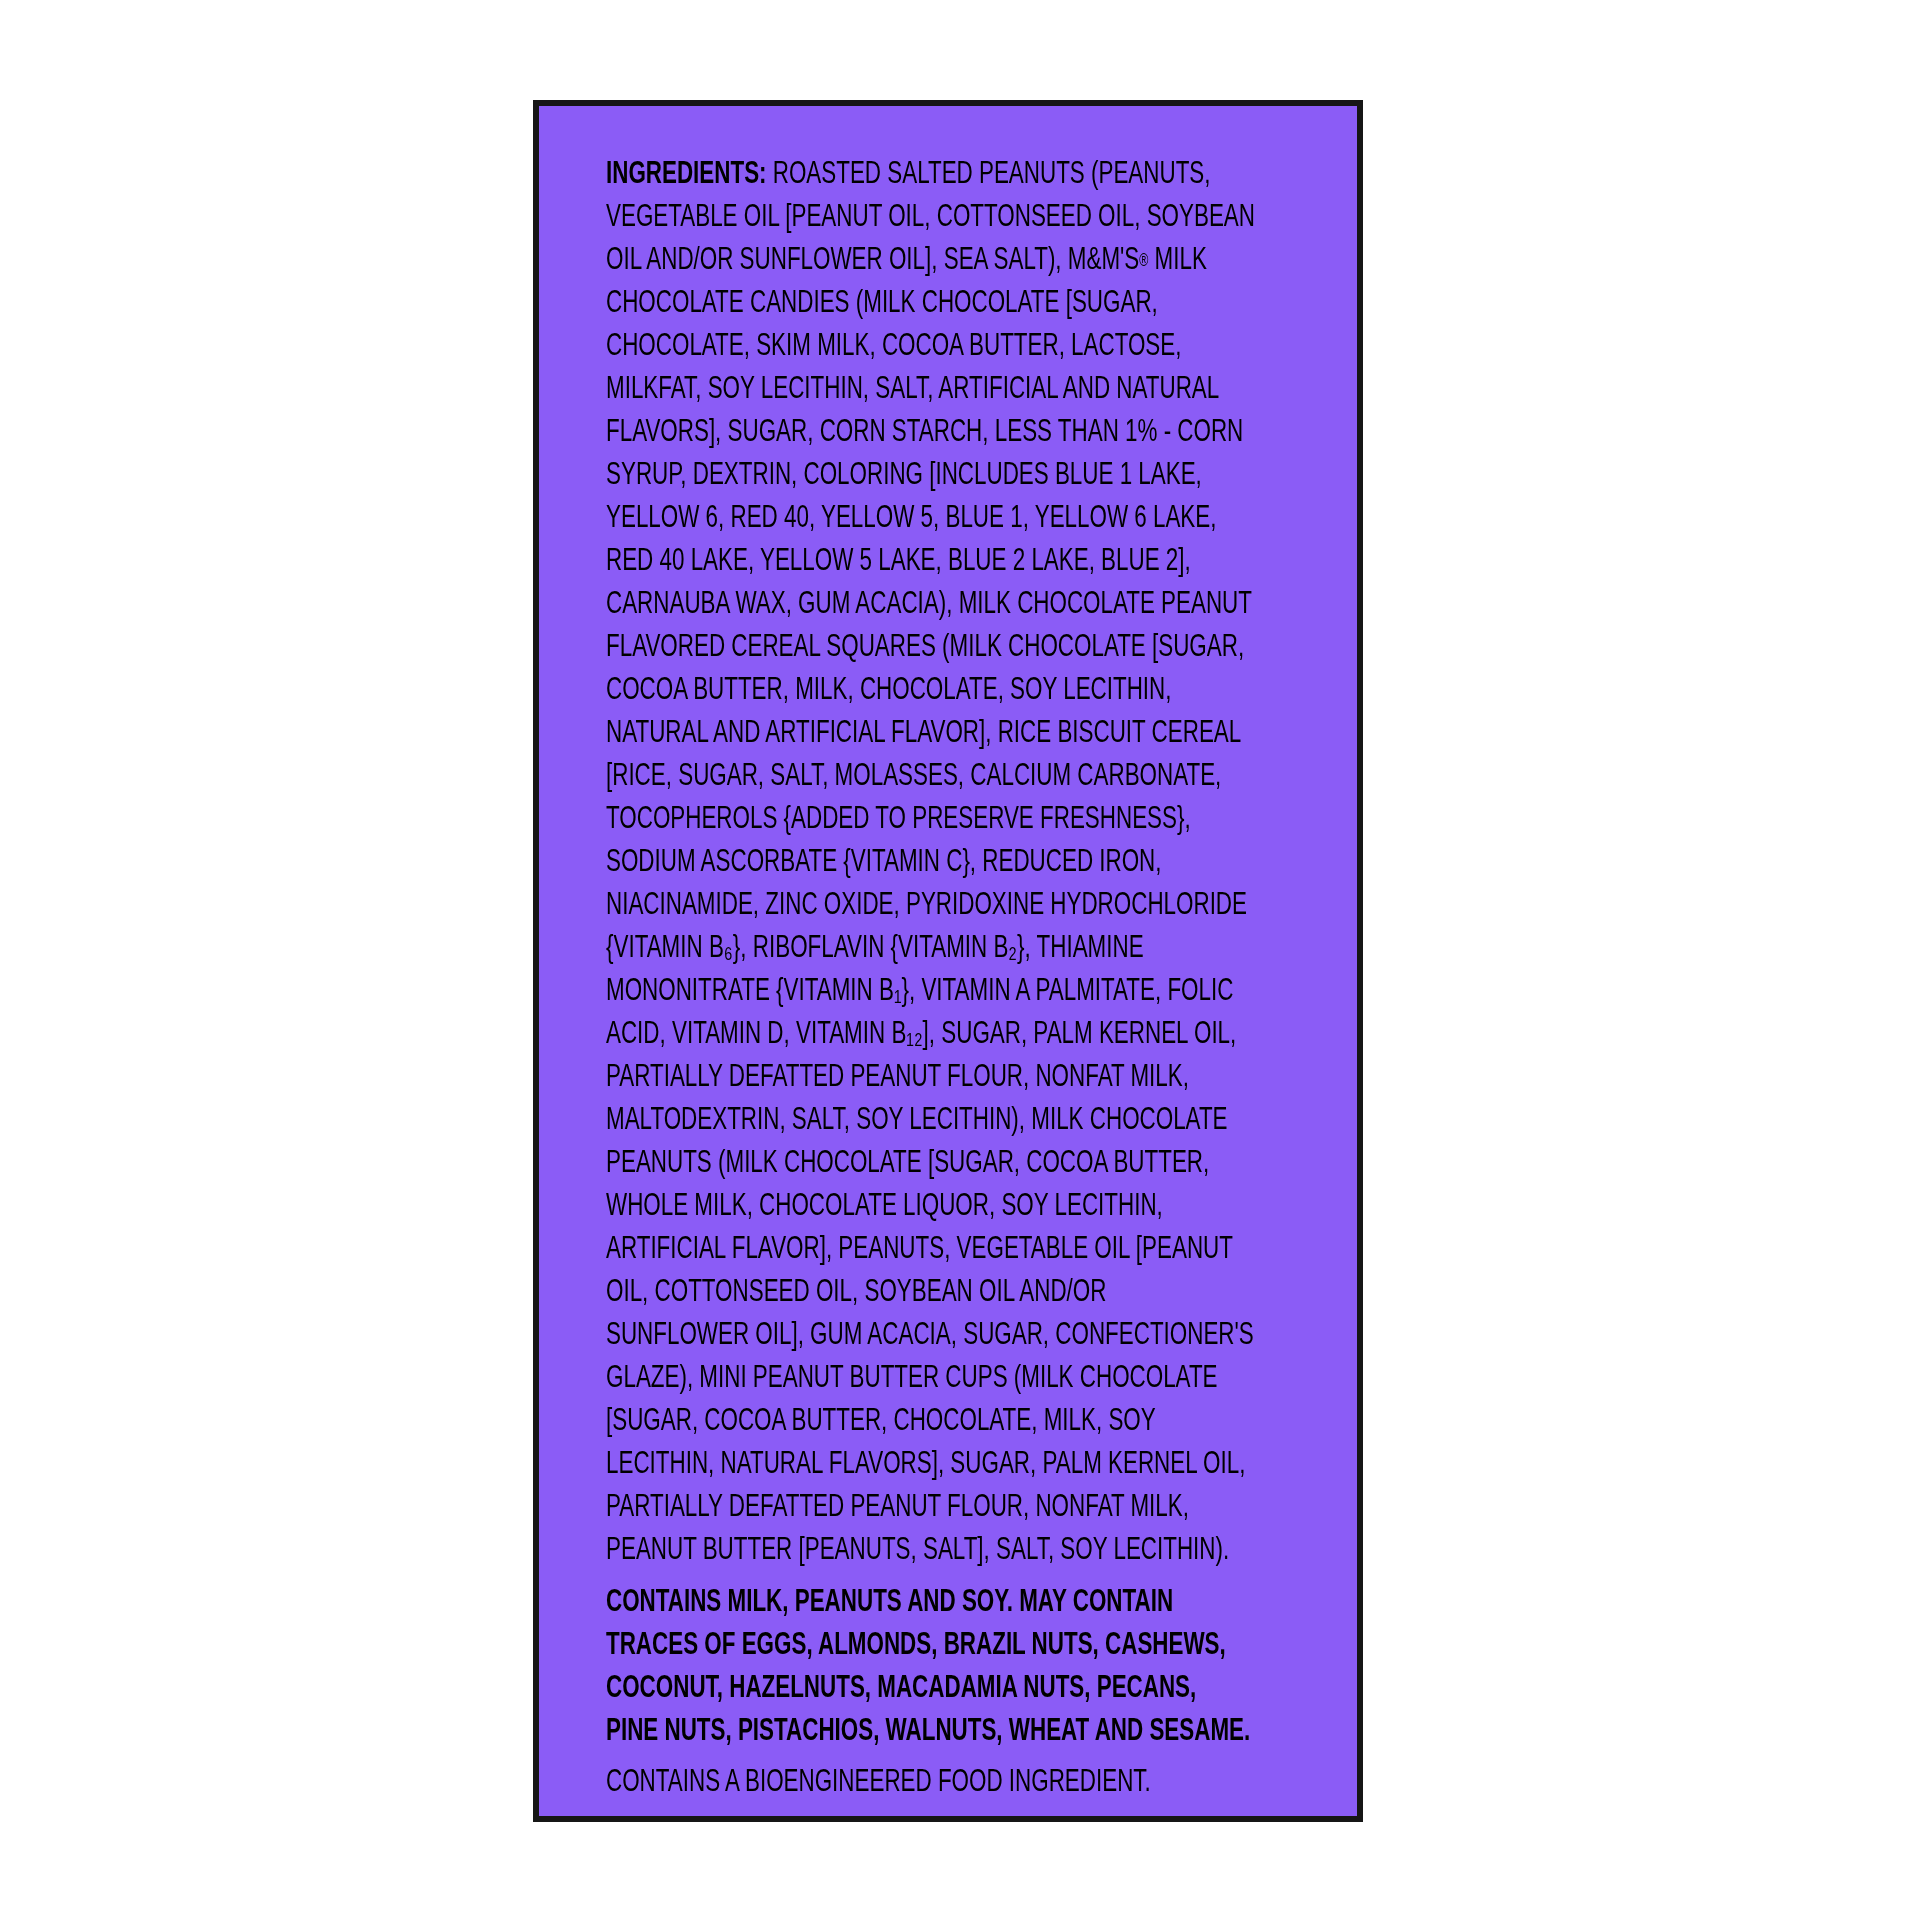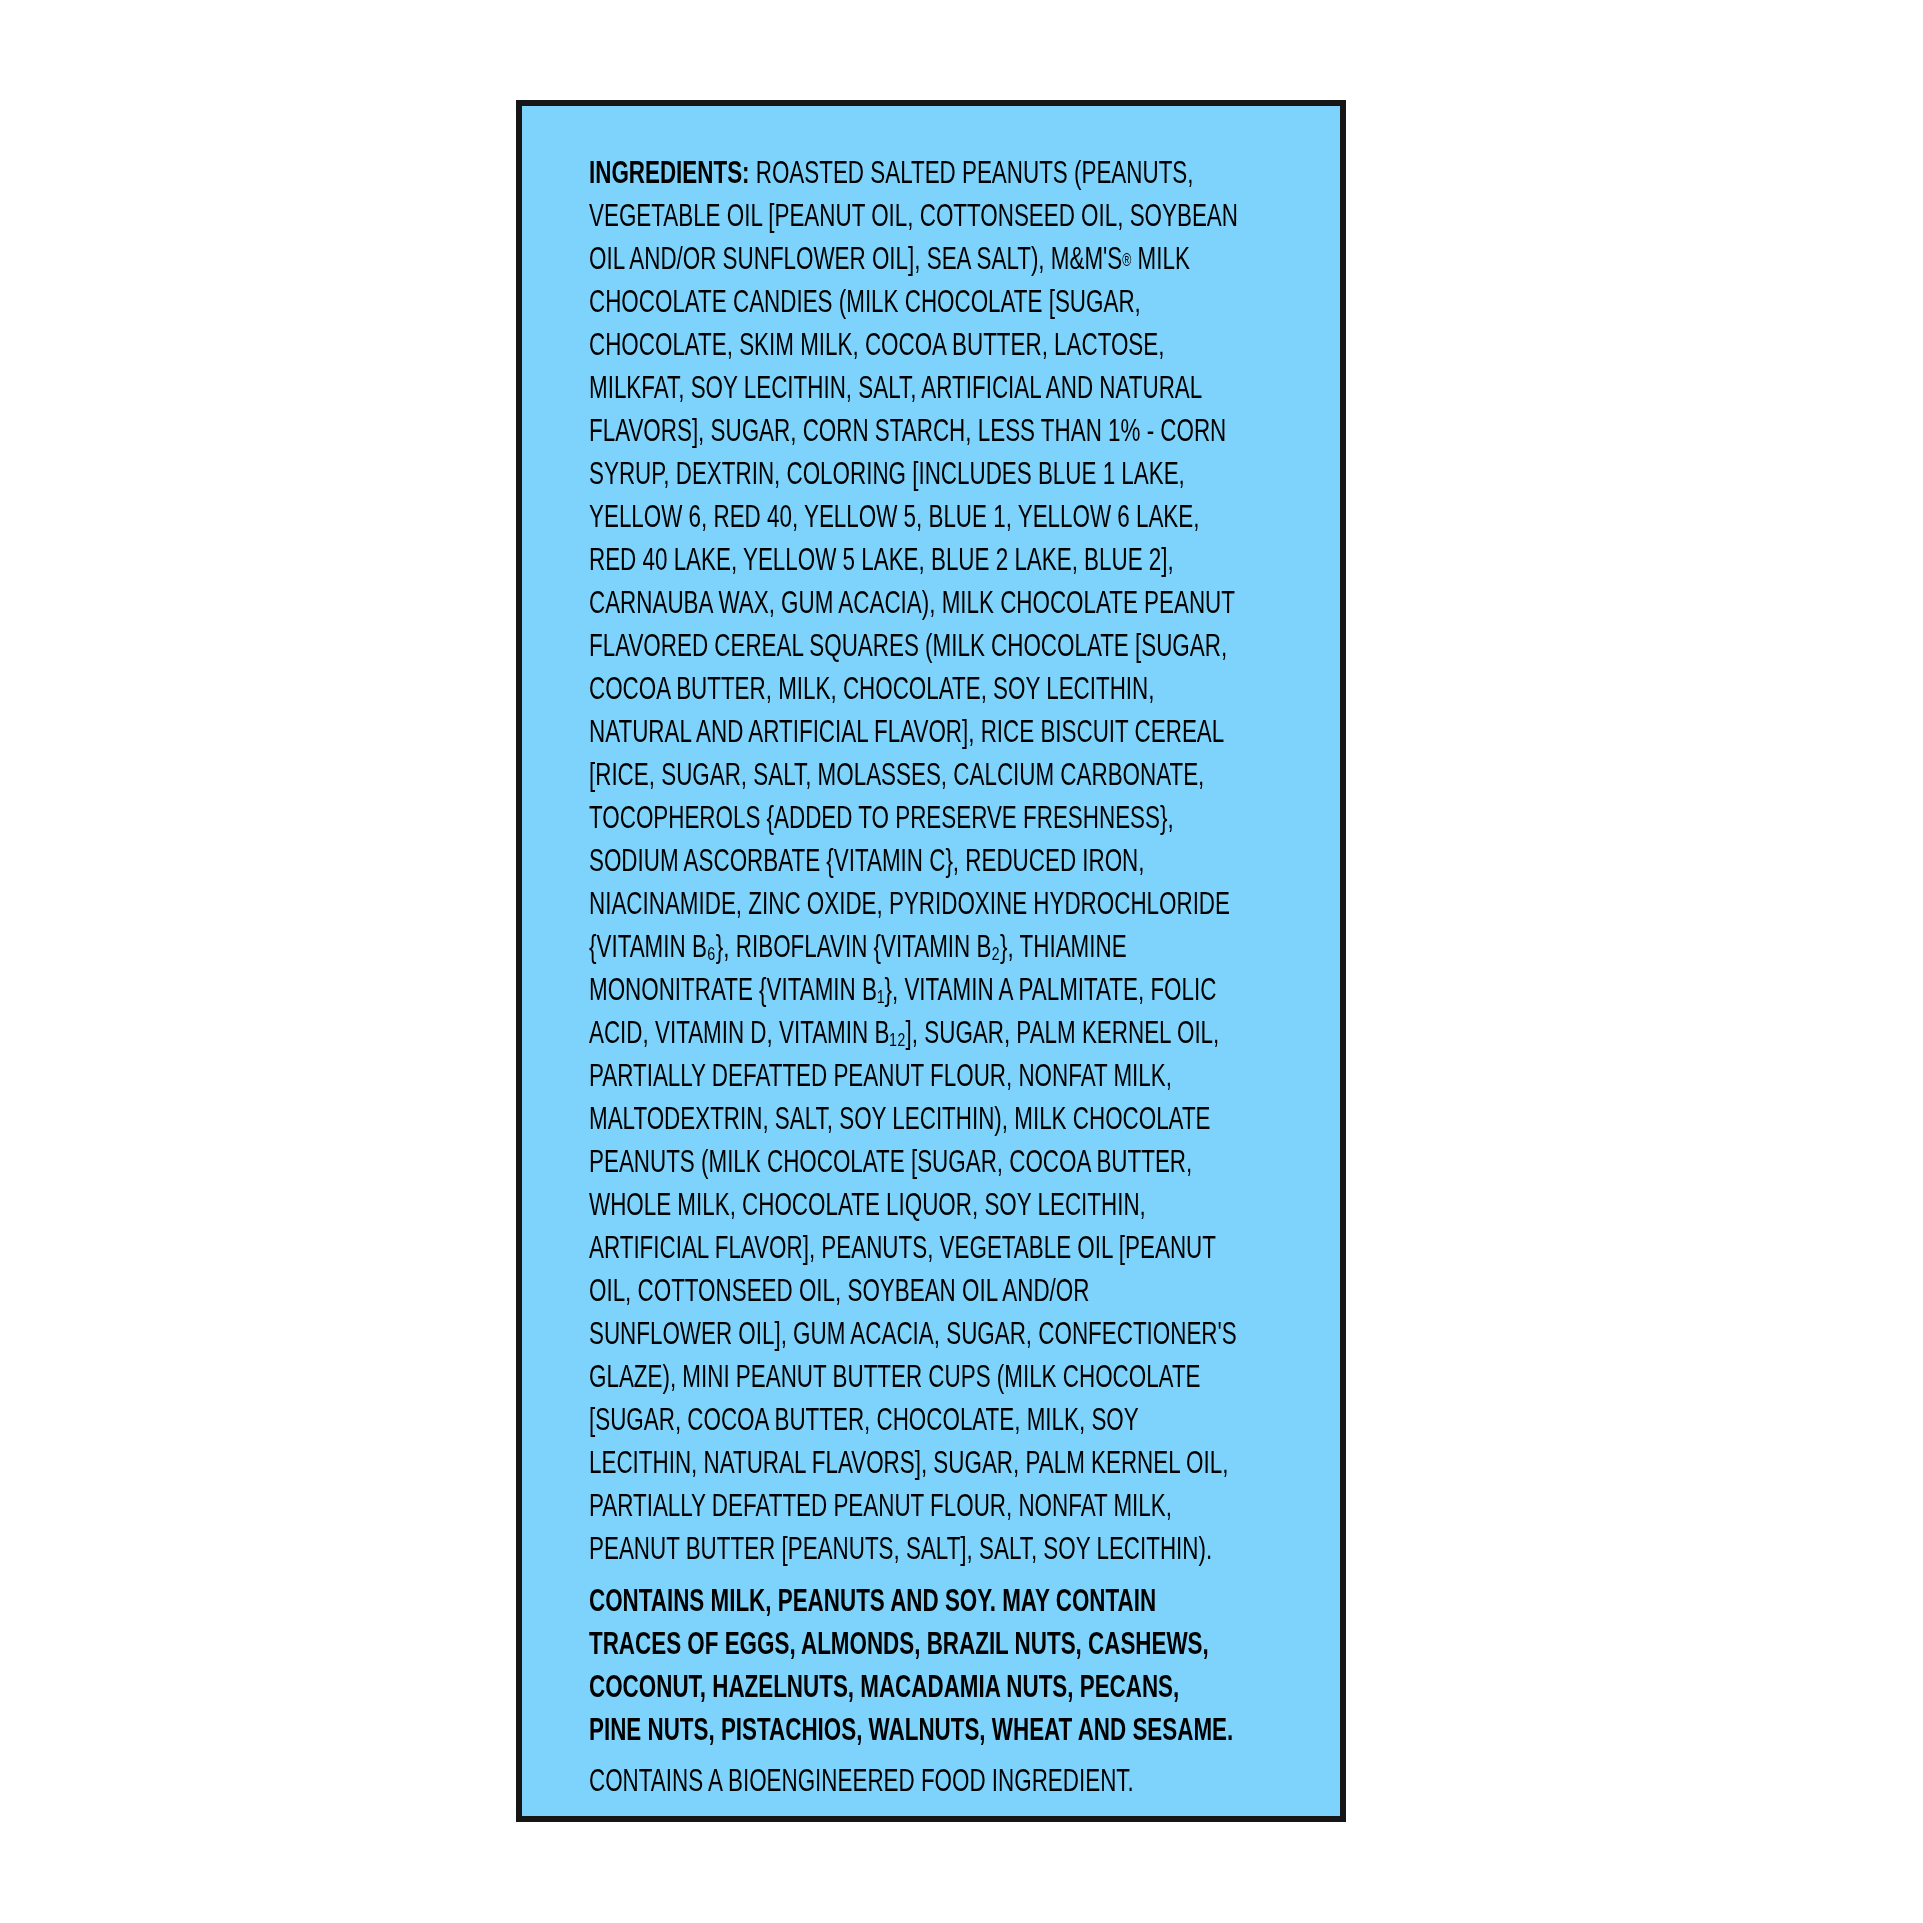--- a/index.html
+++ b/index.html
@@ -9,27 +9,27 @@
   }
   body {
     width: 1924px;
     height: 1924px;
     position: relative;
     font-family: "Liberation Sans", "DejaVu Sans", sans-serif;
     color: #000000;
   }
   .label-box {
     position: absolute;
-    left: 516px;
+    left: 533px;
     top: 100px;
     width: 830px;
     height: 1722px;
     box-sizing: border-box;
     border: 6px solid #161616;
-    background: #7dd3fc;
+    background: #8b5cf6;
   }
   .text-col {
     position: absolute;
     left: 67px;
     top: 45px;
     width: 999px;
     transform: scaleX(0.70);
     transform-origin: 0 0;
   }
   .para {

